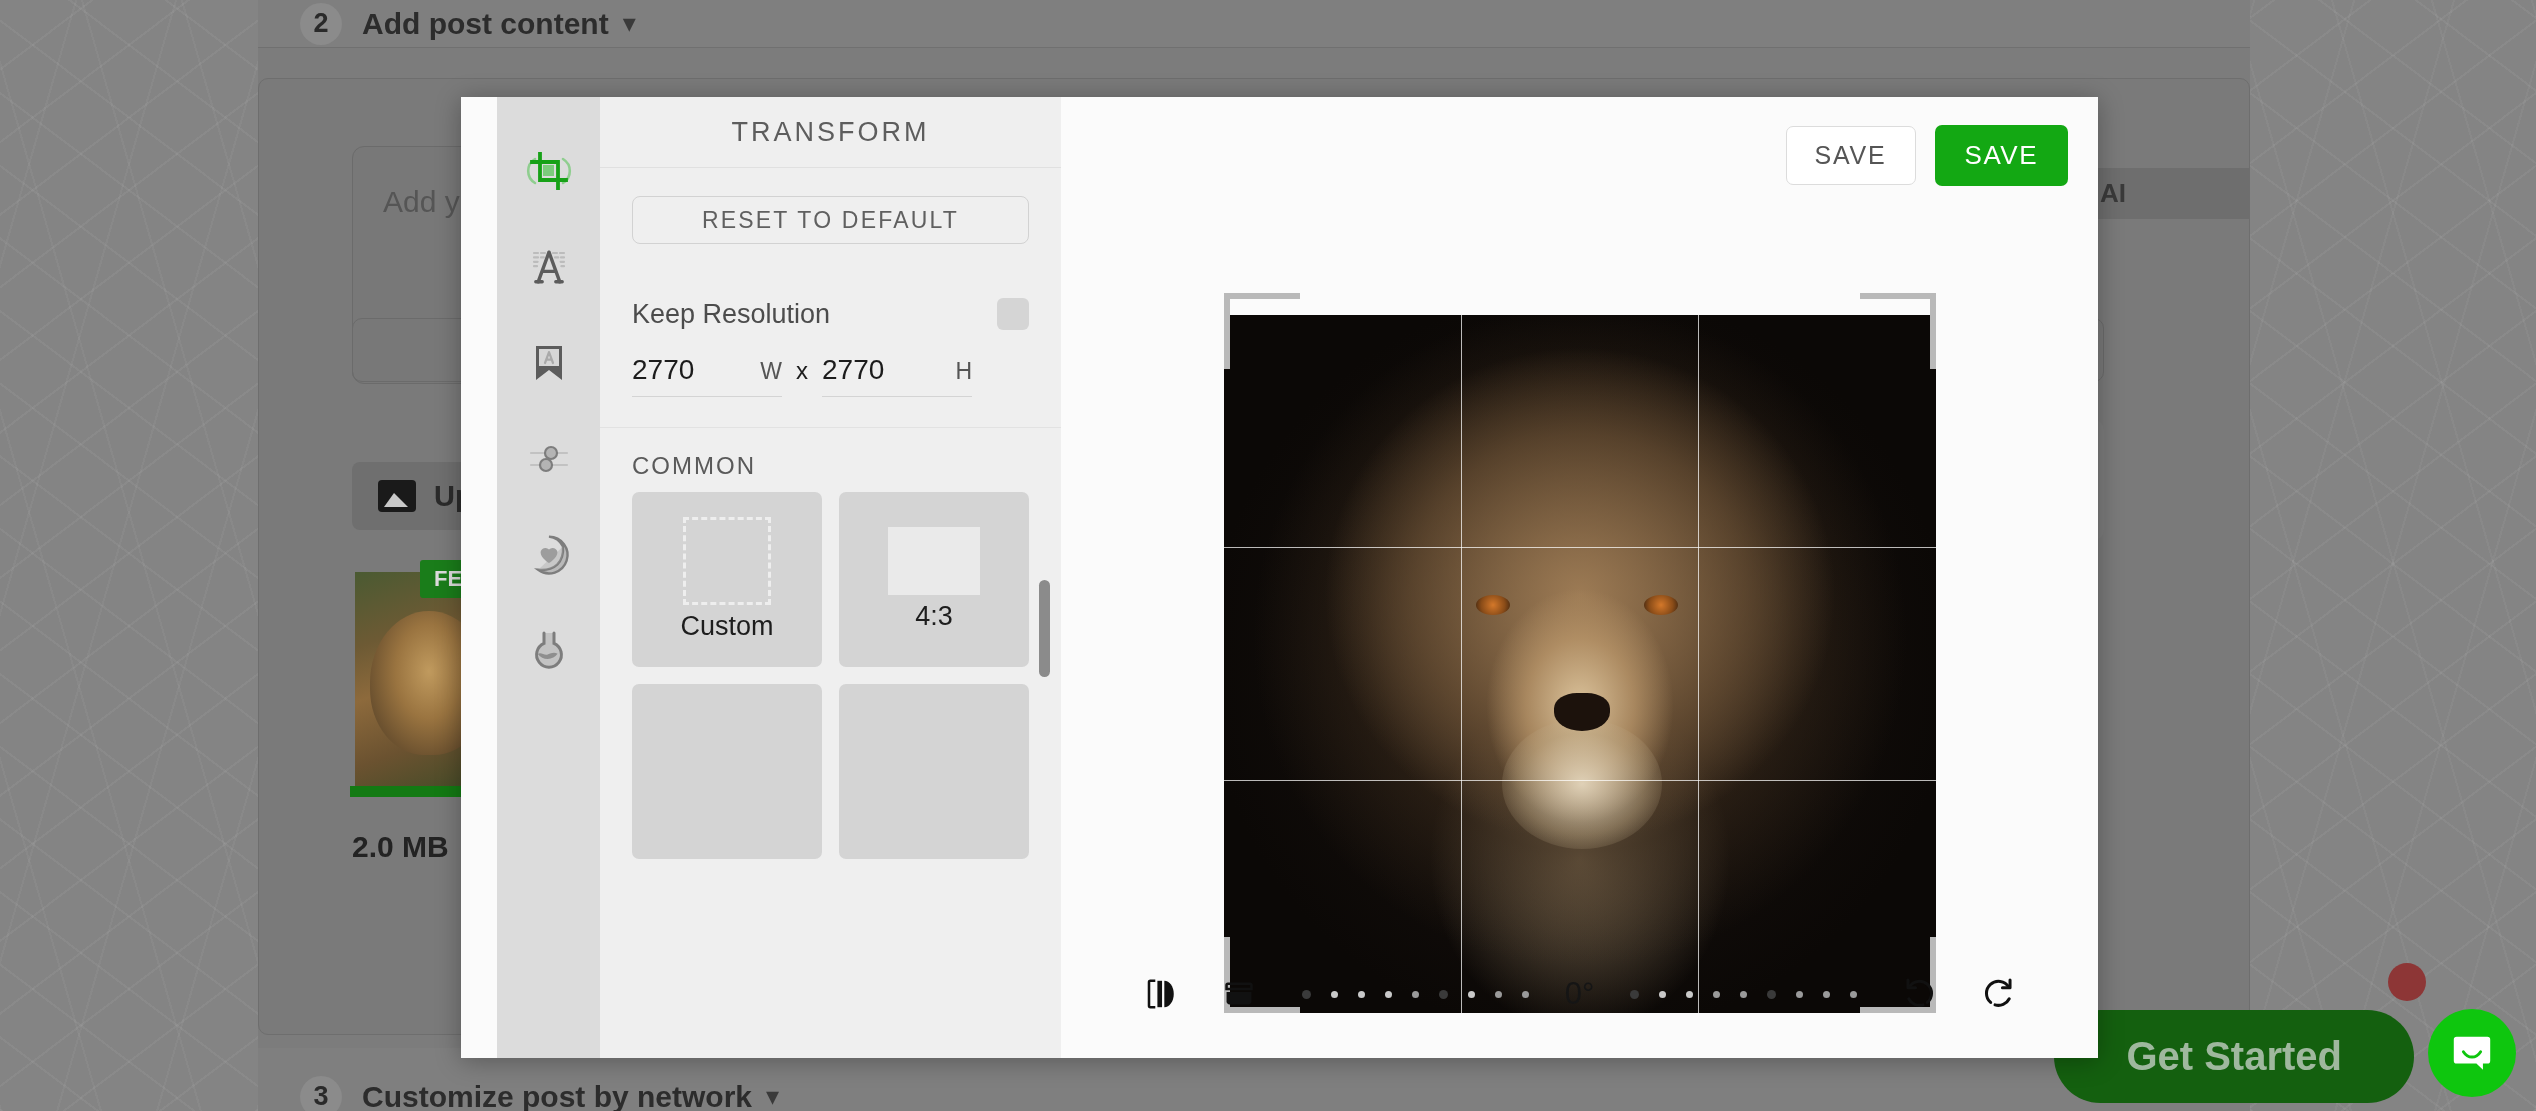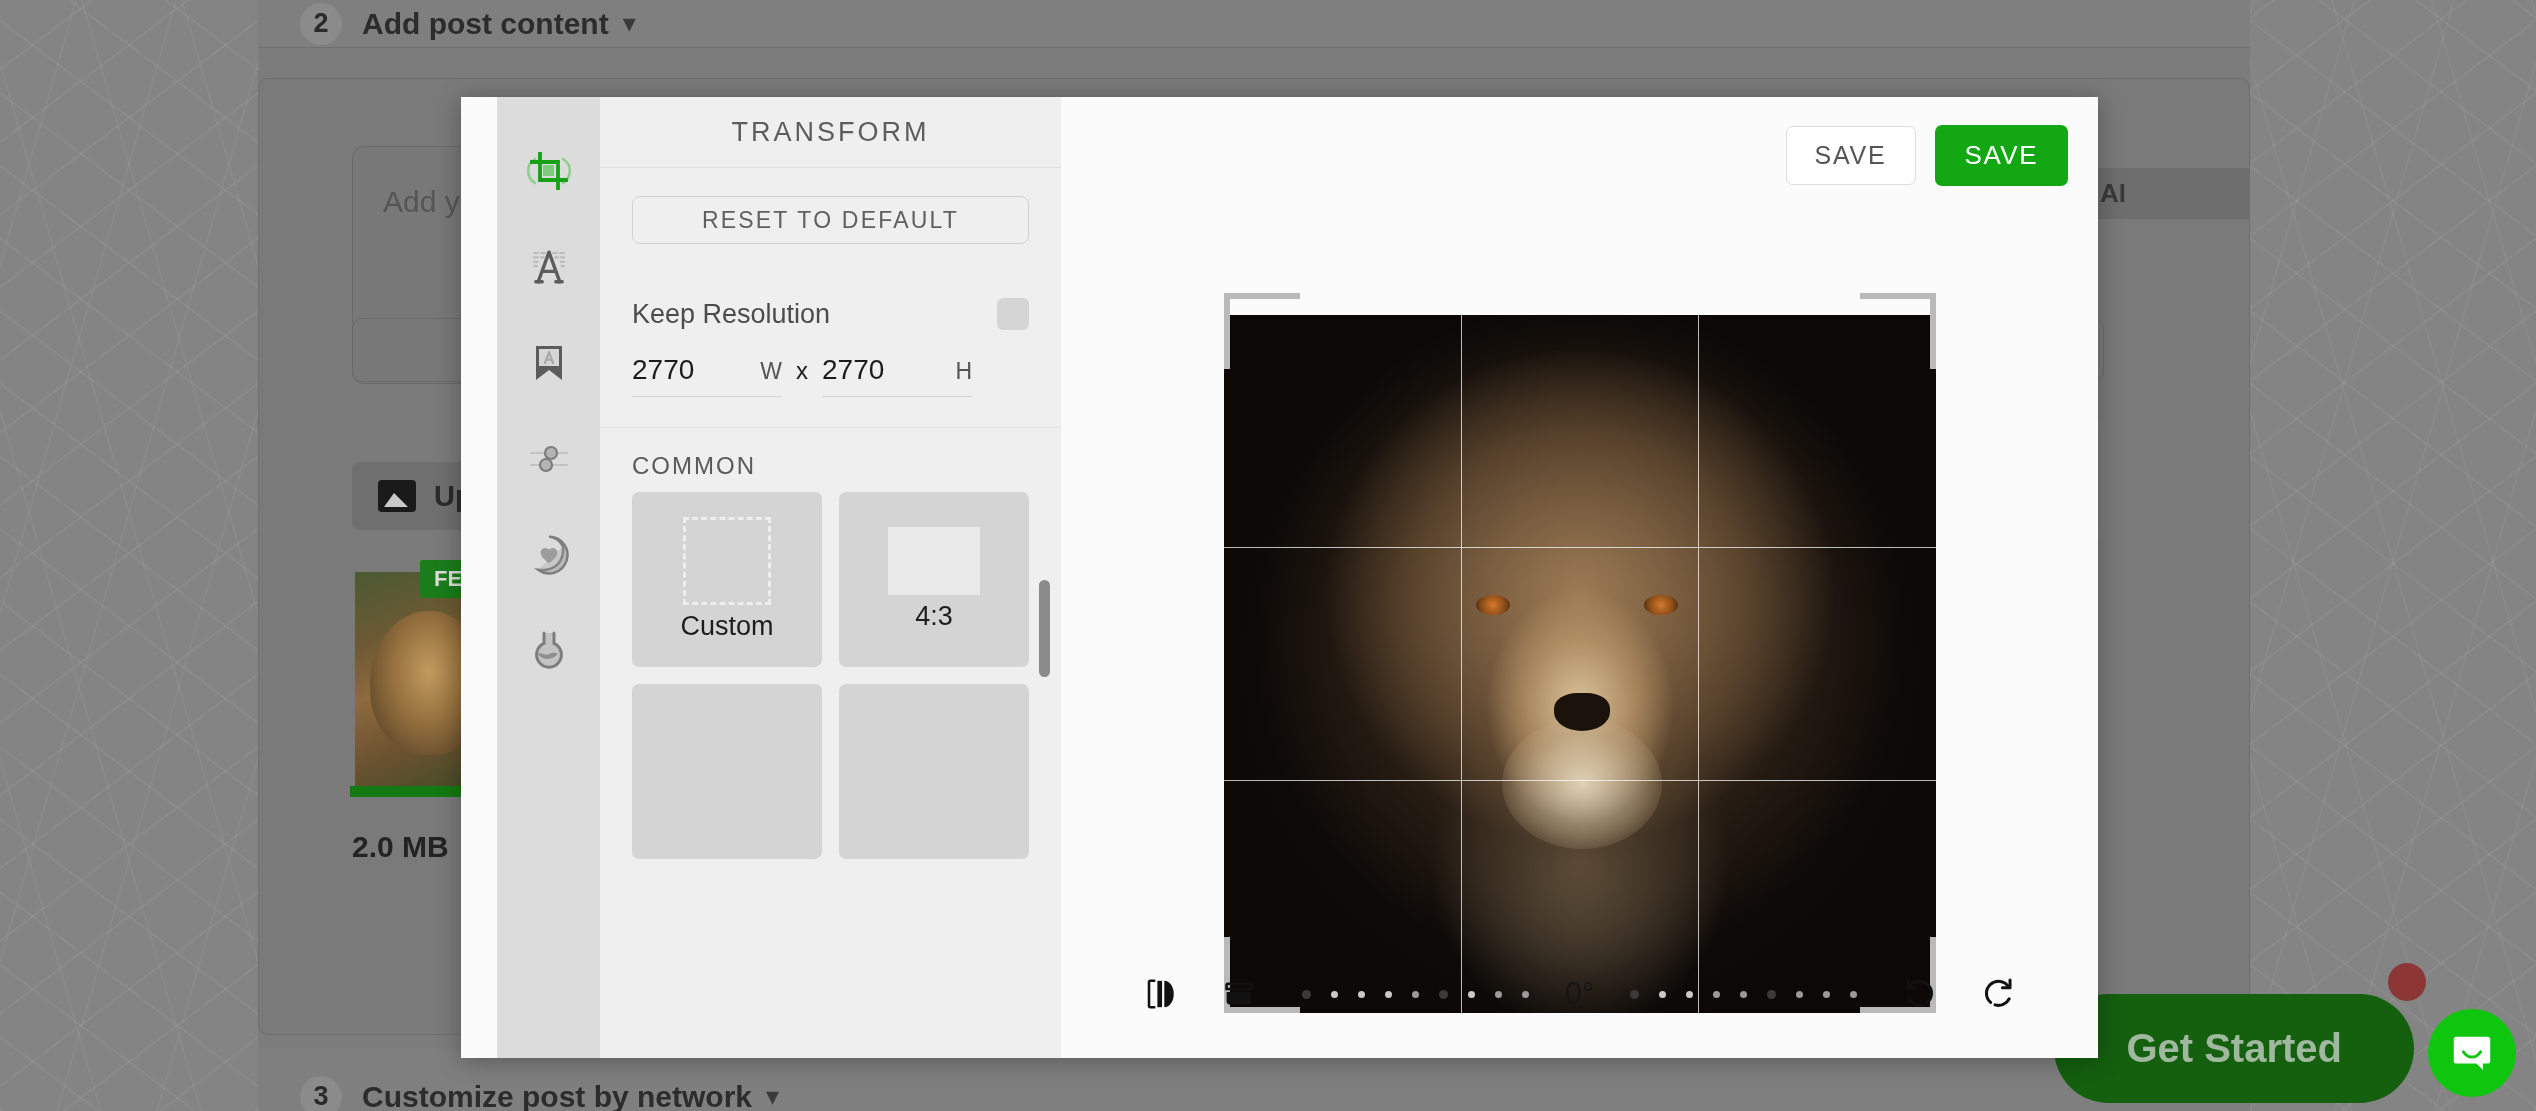--- a/index.html
+++ b/index.html
@@ -148,21 +148,21 @@
   }
   .bg-size {
     position: absolute; left: 352px; top: 830px;
     color: #232323; font-size: 30px; font-weight: bold;
   }
 
   .bg-getstarted {
     position: absolute; right: 122px; bottom: 8px;
     background: #14600f; color: #9fb89e;
     font-size: 40px; font-weight: bold;
-    padding: 32px 72px; border-radius: 60px;
+    padding: 24px 72px; border-radius: 60px;
     white-space: nowrap;
   }
   .bg-getstarted-dot {
     position: absolute; right: 110px; bottom: 110px;
     width: 38px; height: 38px; border-radius: 50%;
     background: #8d3636;
   }
   .chat-bubble {
     position: absolute; right: 20px; bottom: 14px;
     width: 88px; height: 88px; border-radius: 50%;

